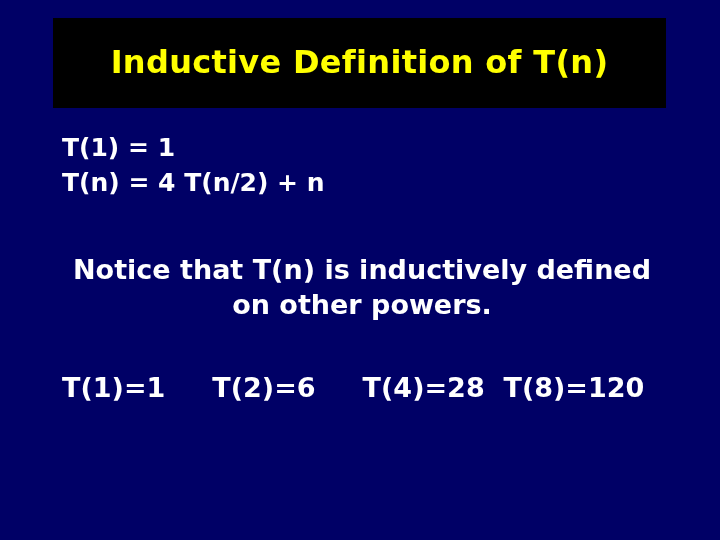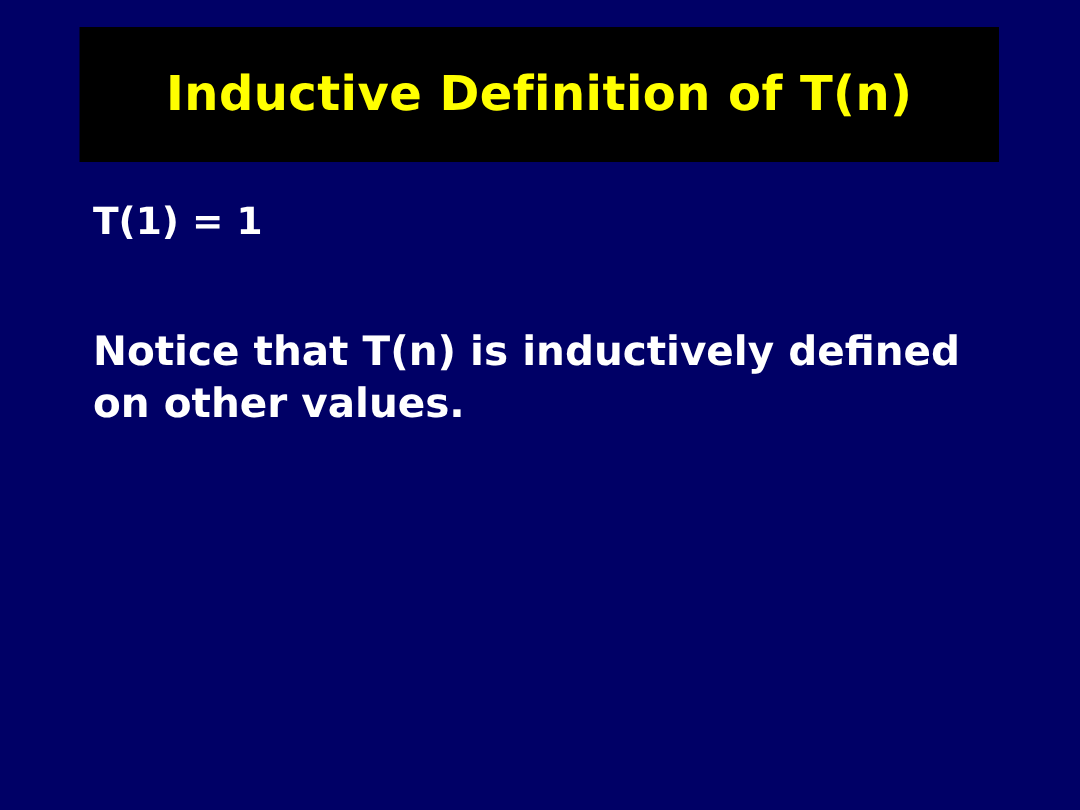--- a/index.html
+++ b/index.html
@@ -62,20 +62,21 @@
   }
   .para {
     color: #ffffff;
     font-family: "DejaVu Sans", sans-serif;
     font-size: 27px;
     line-height: 35px;
     width: 600px;
   }
   .para-line {
     white-space: pre;
+    text-align: center;
   }
   .values-line {
     color: #ffffff;
     font-family: "DejaVu Sans", sans-serif;
     font-size: 27px;
     line-height: 35px;
     white-space: pre;
   }
 </style>
 </head>
@@ -84,26 +85,28 @@
 <div class="slide">
 
   <div class="title-box">
     <div class="title-text">Inductive Definition of T(n)</div>
   </div>
 
   <div class="body-area">
 
     <div class="eq-line">T(1) = 1</div>
 
+    <div class="eq-line">T(n) = 4 T(n/2) + n</div>
 
     <div class="spacer-a"></div>
 
     <div class="para">
       <div class="para-line">Notice that T(n) is inductively defined</div>
-      <div class="para-line">on other values.</div>
+      <div class="para-line">on other powers.</div>
     </div>
 
     <div class="spacer-b"></div>
 
+    <div class="values-line">T(1)=1     T(2)=6     T(4)=28  T(8)=120</div>
 
   </div>
 
 </div>
 
 </body></html>

